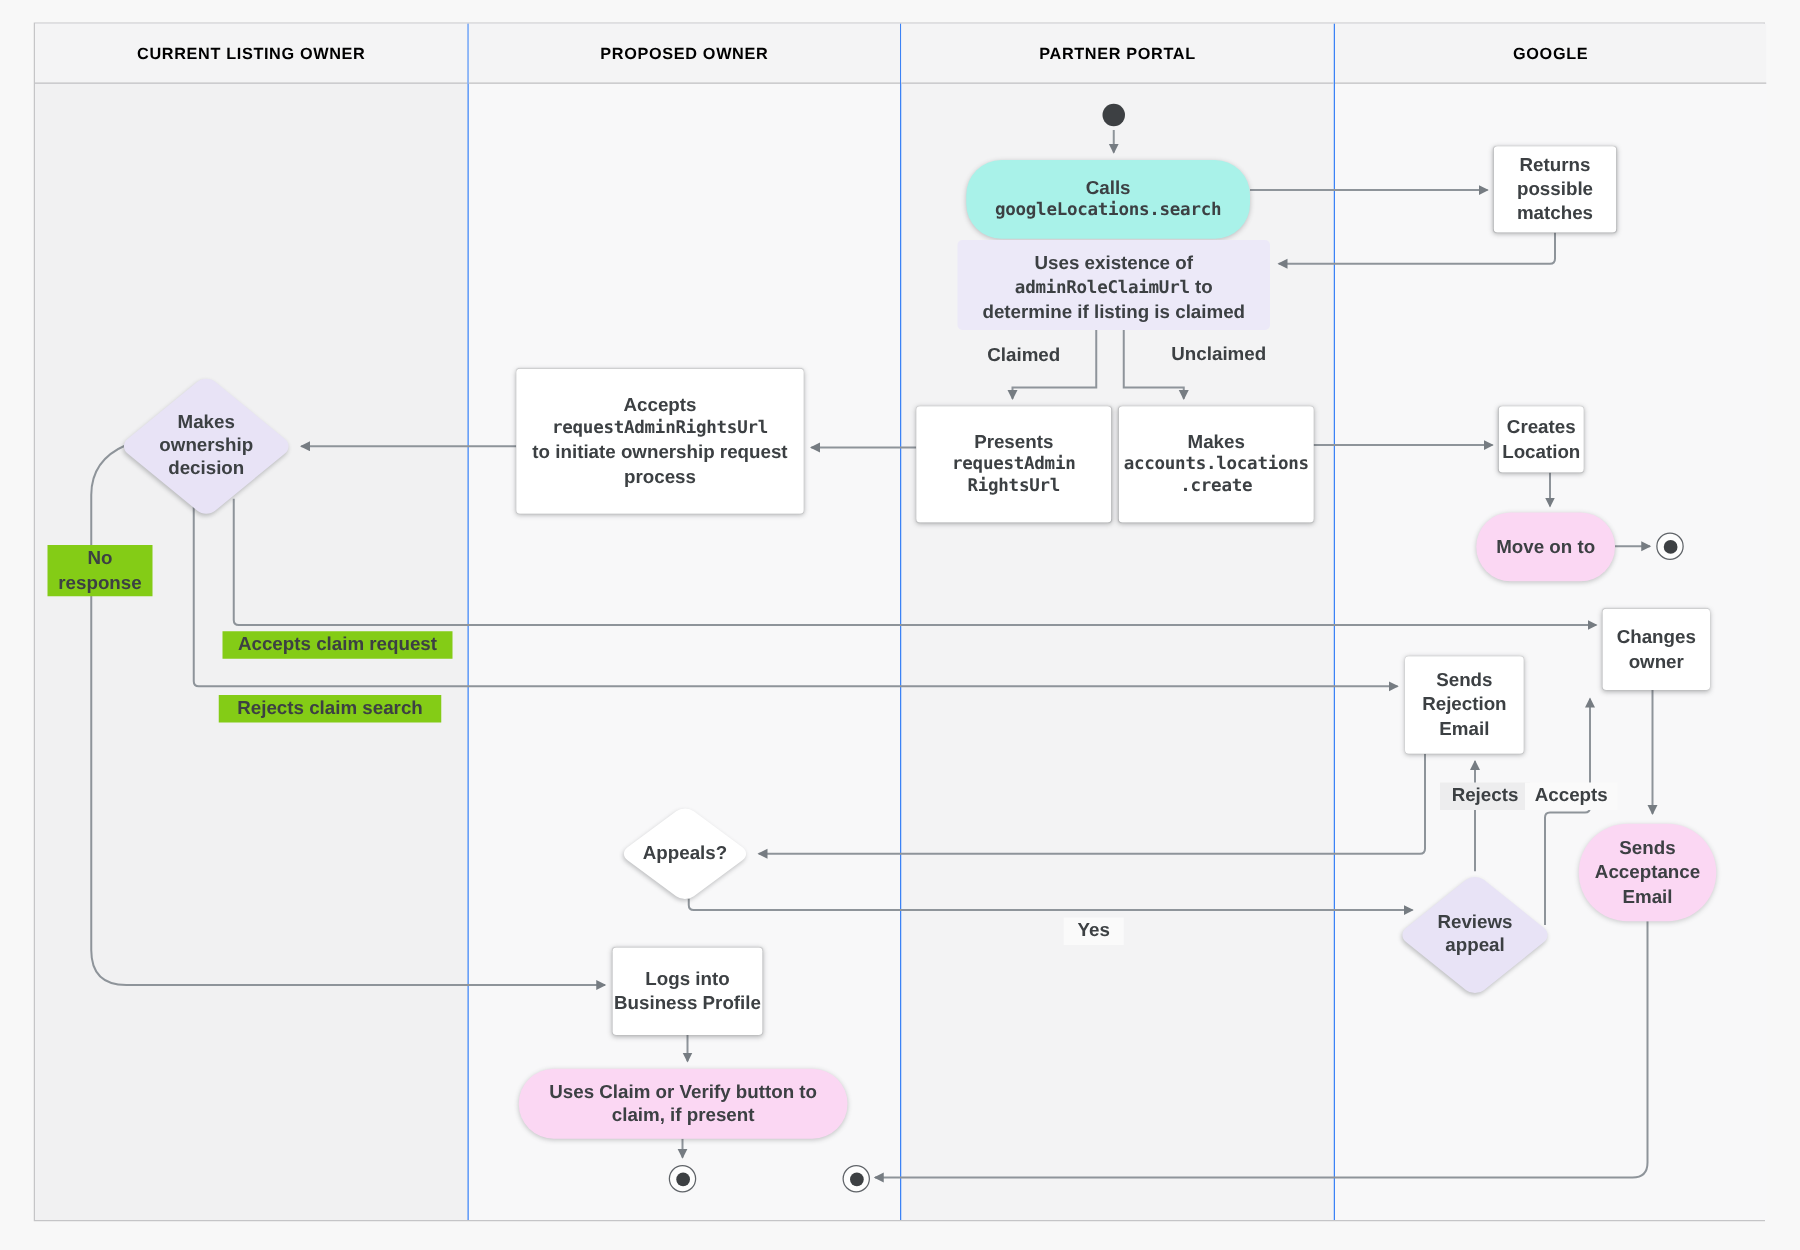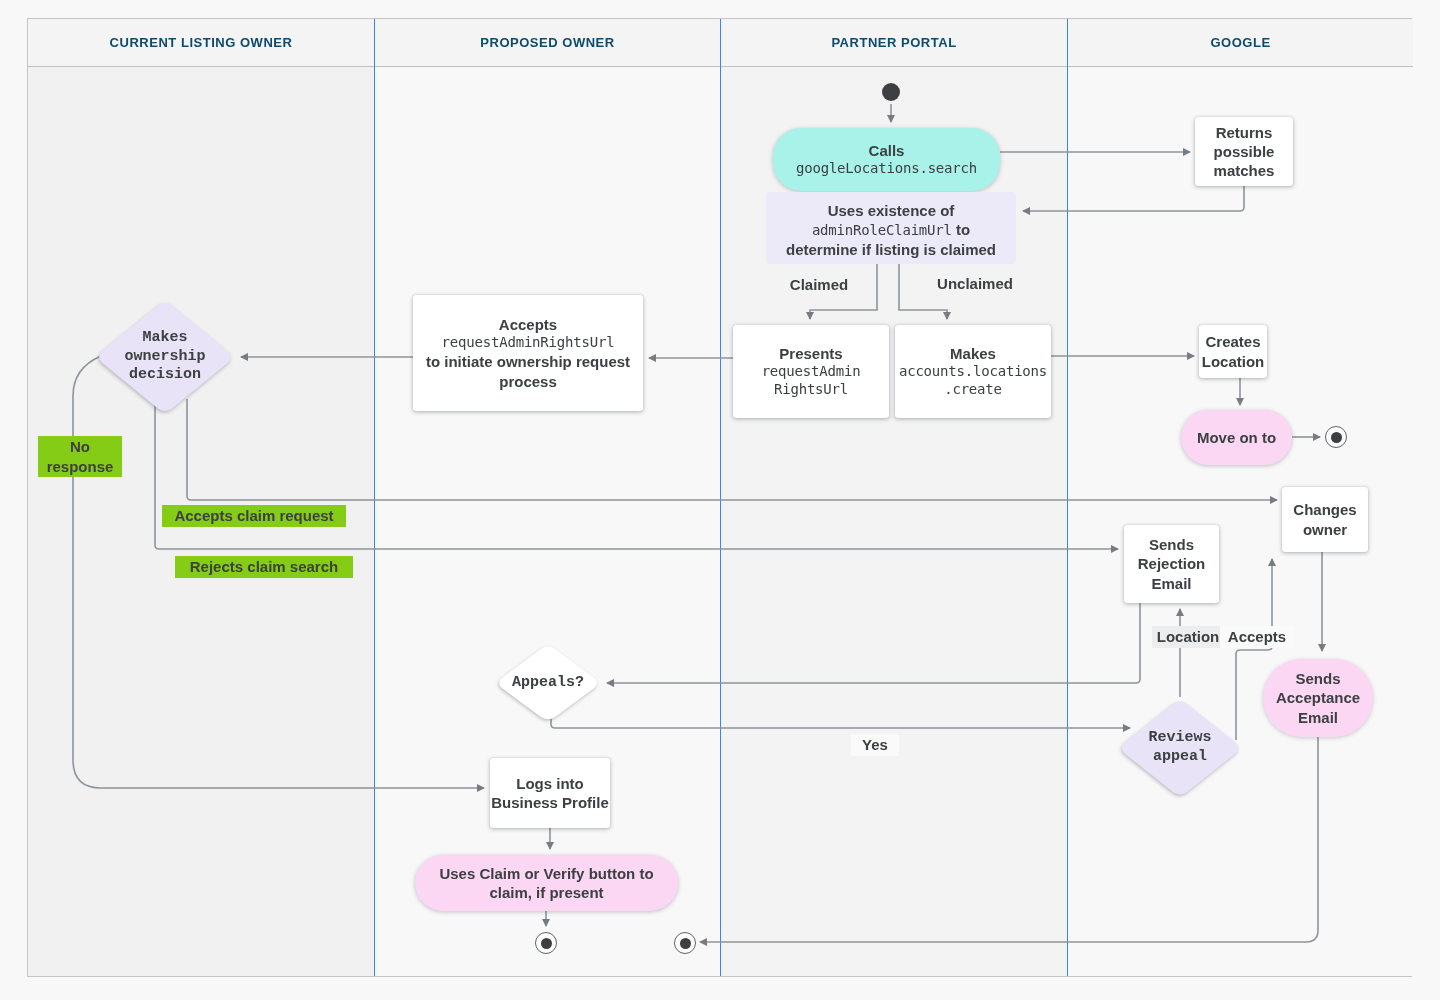--- a/index.html
+++ b/index.html
@@ -4,36 +4,36 @@
 <style>
   html,body{margin:0;padding:0;background:#f8f8f8;}
   .canvas{position:relative;width:1440px;height:1000px;background:#f8f8f8;overflow:hidden;
           font-family:"Liberation Sans", sans-serif;color:#3c4043;}
   
   .board{position:absolute;left:27px;top:18px;width:1385px;height:959px;border:1px solid #c5c5c7;box-sizing:border-box;}
   .lane{position:absolute;top:0;height:100%;box-sizing:border-box;}
   .lane+.lane{border-left:1px solid #3b82f6;}
   .lane-header{height:47px;display:flex;align-items:center;justify-content:center;
                border-bottom:1px solid #c0c0c2;background:#f4f4f5;
-               font-size:13px;font-weight:bold;letter-spacing:.04em;color:#0c4a6e;}
+               font-size:13px;font-weight:bold;letter-spacing:.04em;color:#000000;}
   
   svg.edges{position:absolute;left:0;top:0;pointer-events:none;z-index:2;}
   
   .node{position:absolute;z-index:3;box-sizing:border-box;display:flex;flex-direction:column;
         align-items:center;justify-content:center;text-align:center;
         font-size:15px;font-weight:bold;line-height:1.28;}
   .box{background:#fff;border-radius:3px;box-shadow:0 1px 4px rgba(60,64,67,.38),0 0 1px rgba(60,64,67,.25);}
   .pill{border-radius:28px;box-shadow:0 1px 4px rgba(60,64,67,.3);}
   .teal{background:#a9f2e9;}
   .pinkbg{background:#fbd7f3;}
   .note{background:#ece9f8;border-radius:4px;font-weight:bold;padding:8px 10px;}
-  .code{font-family:"DejaVu Sans Mono", monospace;font-weight:normal;font-size:14px;letter-spacing:-0.2px;}
+  .code{font-family:"DejaVu Sans Mono", monospace;font-weight:bold;font-size:14px;letter-spacing:-0.2px;}
   .pre-line{white-space:pre-line;}
   
-  .diamond{position:absolute;z-index:3;font-family:Liberation Mono, monospace;}
+  .diamond{position:absolute;z-index:3;}
   .diamond .shape{position:absolute;left:50%;top:50%;border-radius:10px;
                   box-shadow:1px 2px 4px rgba(60,64,67,.3);}
   .diamond .dlabel{position:absolute;inset:0;display:flex;align-items:center;justify-content:center;
                    text-align:center;font-size:15px;font-weight:bold;line-height:1.25;z-index:1;}
   .lavender{background:#e8e3f6;}
   .white{background:#ffffff;}
   
   .start-dot{position:absolute;z-index:3;width:18px;height:18px;border-radius:50%;background:#3d4043;}
   .end-node{position:absolute;z-index:3;width:22px;height:22px;border-radius:50%;
             border:1.5px solid #5f6368;background:#fdfdfd;box-sizing:border-box;
@@ -178,19 +178,19 @@
   <div class="end-node" style="left:535px;top:932px;">
     <div class="dot"></div>
   </div>
   <div class="end-node" style="left:674px;top:932px;">
     <div class="dot"></div>
   </div>
 
   <div class="elabel bg3" style="left:781px;top:274px;width:68px;">Claimed</div>
   <div class="elabel bg3" style="left:926px;top:273px;width:90px;">Unclaimed</div>
   <div class="elabel bg1" style="left:38px;top:436px;width:76px;">No response</div>
-  <div class="elabel bg1" style="left:162px;top:505px;width:176px;">Accepts claim request</div>
+  <div class="elabel bg1" style="left:178px;top:505px;width:176px;">Accepts claim request</div>
   <div class="elabel bg1" style="left:175px;top:556px;width:170px;">Rejects claim search</div>
-  <div class="elabel bg4" style="left:1152px;top:626px;width:64px;">Location</div>
+  <div class="elabel bg4" style="left:1152px;top:626px;width:64px;">Rejects</div>
   <div class="elabel bgw" style="left:1220px;top:626px;width:66px;">Accepts</div>
   <div class="elabel bgw" style="left:851px;top:734px;width:40px;">Yes</div>
 
 </div>
 
 </body></html>

